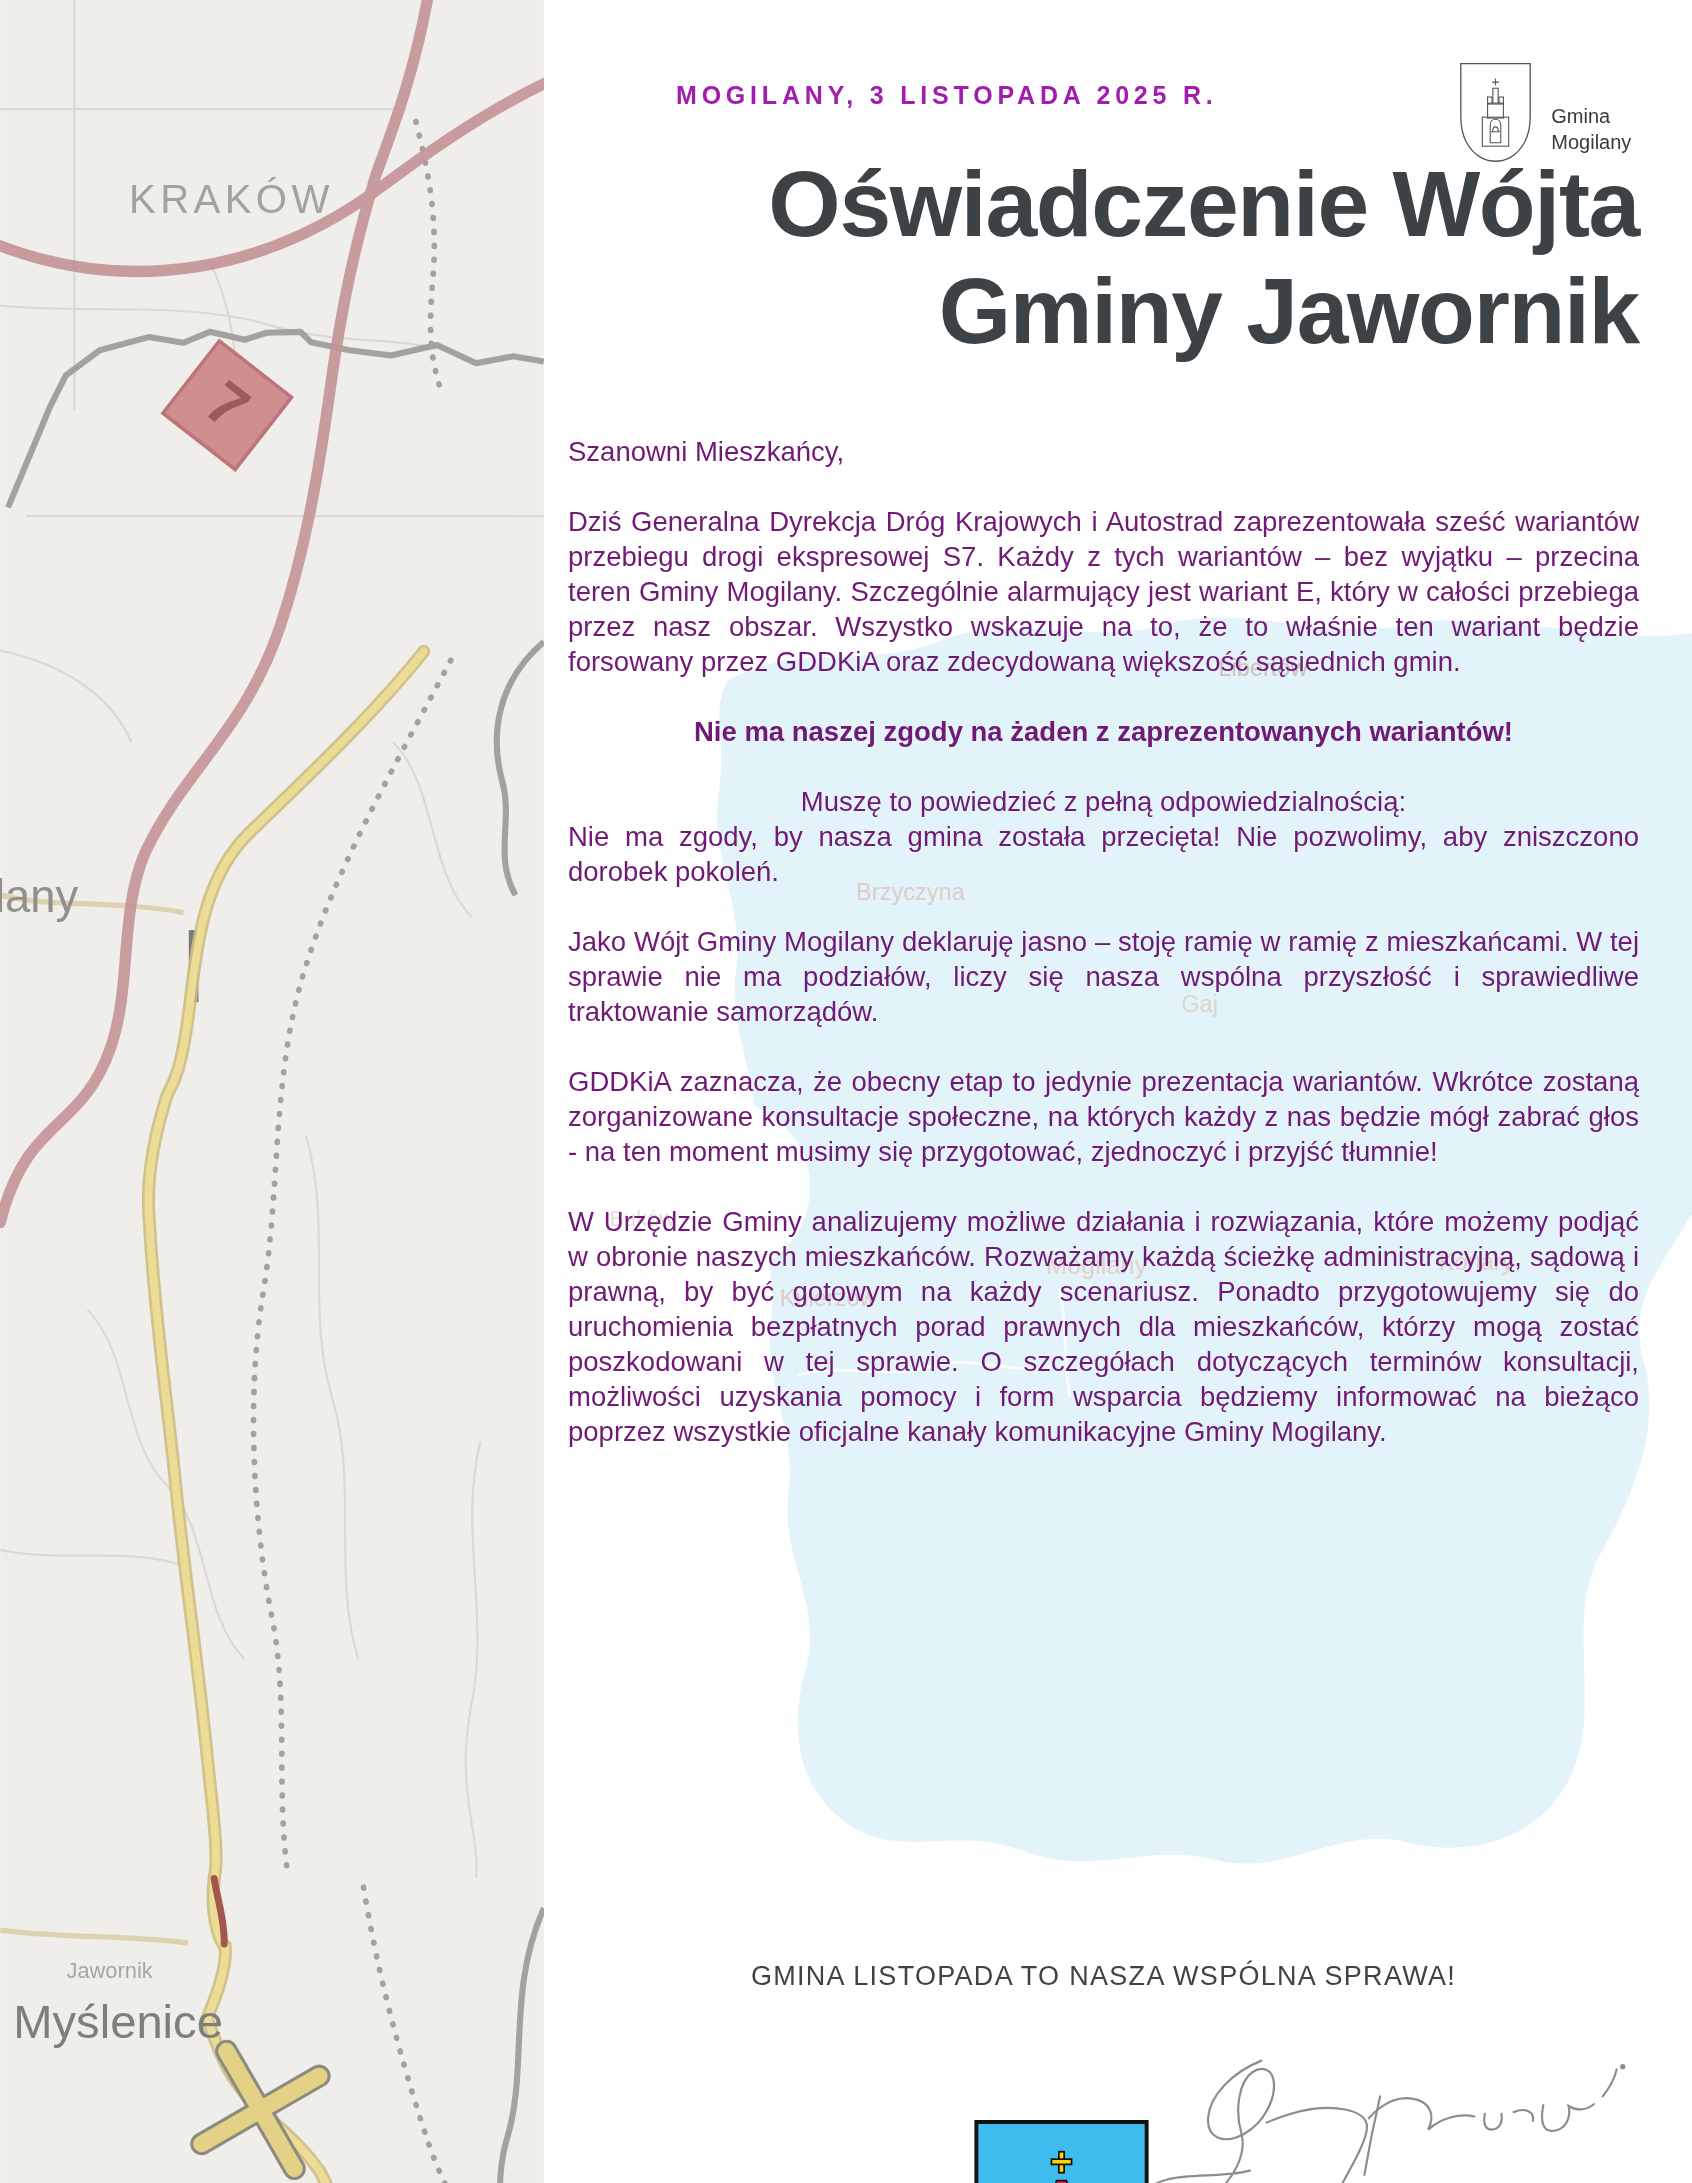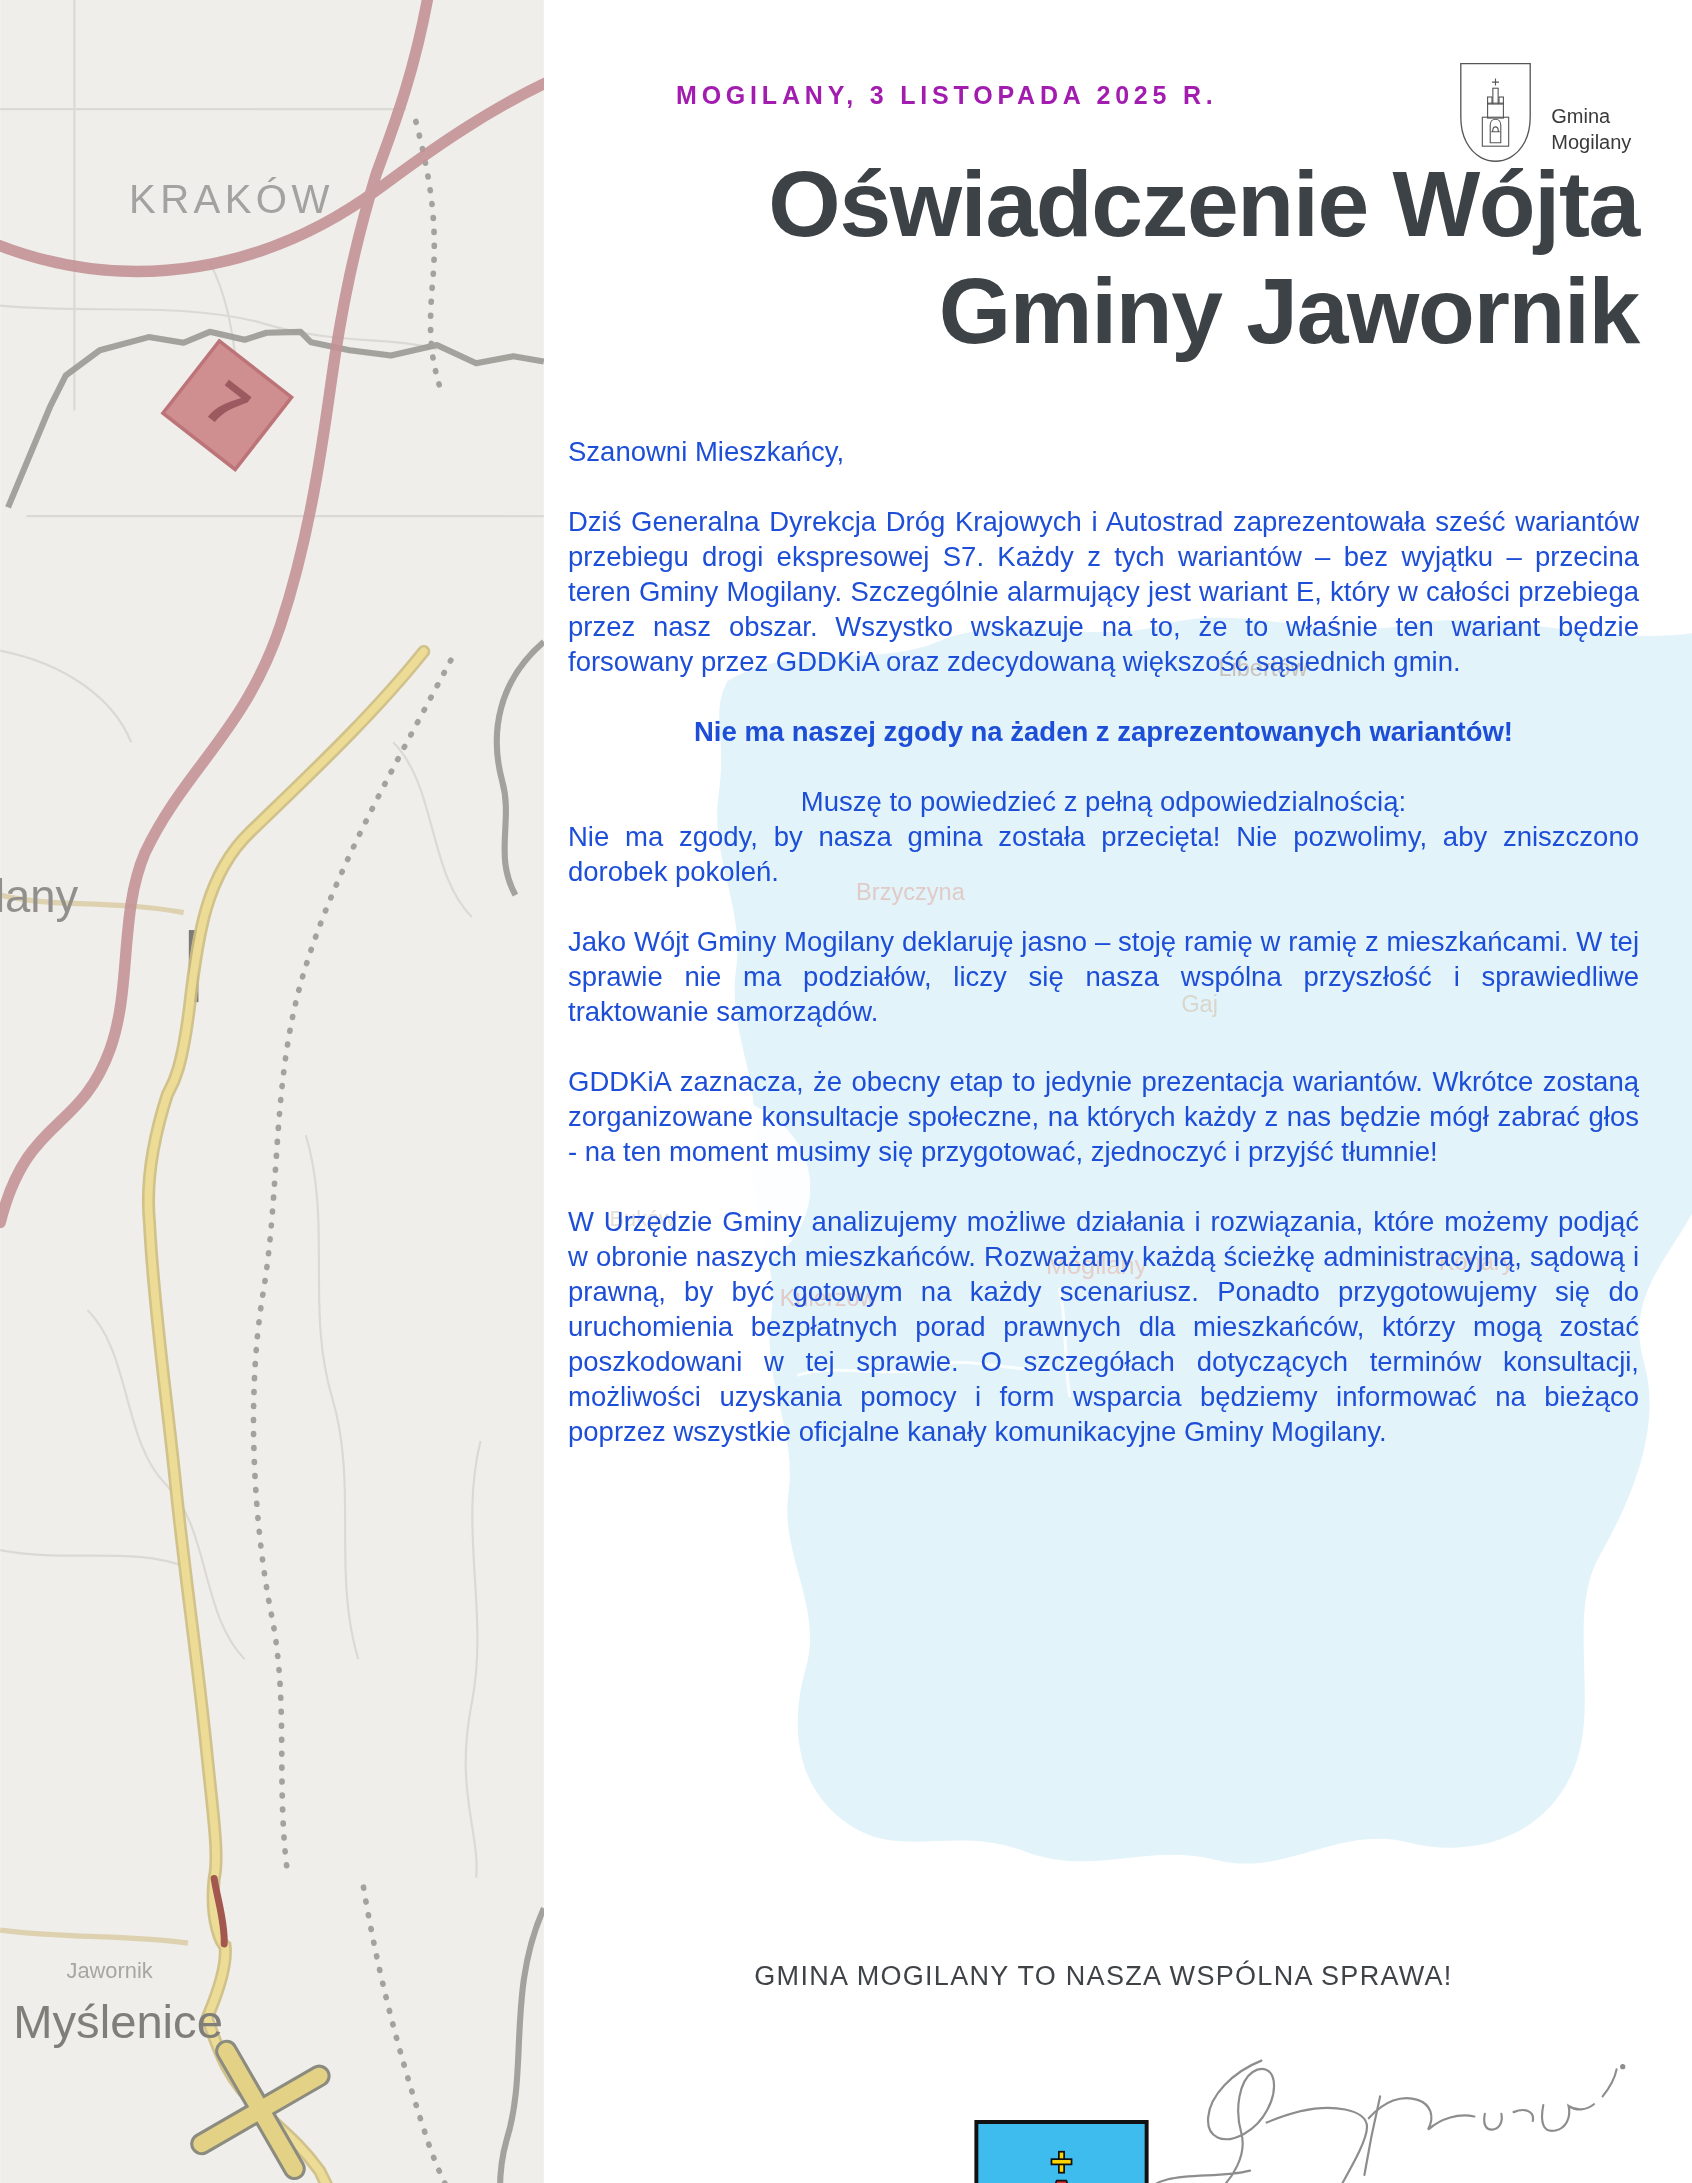--- a/index.html
+++ b/index.html
@@ -21,21 +21,21 @@
   }
   #logo{left:1458px;top:61px;z-index:2;display:flex;align-items:flex-start;}
   #logo-text{margin-left:18.3px;margin-top:42px;font-size:20px;line-height:26px;color:#3a3a3a;}
   #page-title{
     left:568px;top:151px;width:1071px;text-align:right;z-index:2;
     font-size:93px;font-weight:bold;letter-spacing:-1.3px;line-height:107px;color:#3d4246;
   }
   
   #letter{
     left:568px;top:434px;width:1071px;z-index:2;
-    font-size:27.5px;line-height:35px;color:#1d4ed8;text-align:justify;
+    font-size:27.5px;line-height:35px;color:#701a75;text-align:justify;
   }
   #letter p{margin:0 0 35px;}
   #letter .center{text-align:center;}
   #letter .intro{margin:35px 0 0;}
   #letter .boldline{font-weight:bold;margin:0 0 35px;}
   #slogan{
     left:568px;top:1961px;width:1071px;text-align:center;z-index:2;
     font-size:27px;letter-spacing:1.3px;color:#3f4347;white-space:nowrap;
   }
   
@@ -176,21 +176,21 @@
     <p>Szanowni Mieszkańcy,</p>
     <p>Dziś Generalna Dyrekcja Dróg Krajowych i Autostrad zaprezentowała sześć wariantów przebiegu drogi ekspresowej S7. Każdy z tych wariantów – bez wyjątku – przecina teren Gminy Mogilany. Szczególnie alarmujący jest wariant E, który w całości przebiega przez nasz obszar. Wszystko wskazuje na to, że to właśnie ten wariant będzie forsowany przez GDDKiA oraz zdecydowaną większość sąsiednich gmin.</p>
     <p class="center boldline">Nie ma naszej zgody na żaden z zaprezentowanych wariantów!</p>
     <p class="center intro">Muszę to powiedzieć z pełną odpowiedzialnością:</p>
     <p>Nie ma zgody, by nasza gmina została przecięta! Nie pozwolimy, aby zniszczono dorobek pokoleń.</p>
     <p>Jako Wójt Gminy Mogilany deklaruję jasno – stoję ramię w ramię z mieszkańcami. W tej sprawie nie ma podziałów, liczy się nasza wspólna przyszłość i sprawiedliwe traktowanie samorządów.</p>
     <p>GDDKiA zaznacza, że obecny etap to jedynie prezentacja wariantów. Wkrótce zostaną zorganizowane konsultacje społeczne, na których każdy z nas będzie mógł zabrać głos - na ten moment musimy się przygotować, zjednoczyć i przyjść tłumnie!</p>
     <p>W Urzędzie Gminy analizujemy możliwe działania i rozwiązania, które możemy podjąć w obronie naszych mieszkańców. Rozważamy każdą ścieżkę administracyjną, sądową i prawną, by być gotowym na każdy scenariusz. Ponadto przygotowujemy się do uruchomienia bezpłatnych porad prawnych dla mieszkańców, którzy mogą zostać poszkodowani w tej sprawie. O szczegółach dotyczących terminów konsultacji, możliwości uzyskania pomocy i form wsparcia będziemy informować na bieżąco poprzez wszystkie oficjalne kanały komunikacyjne Gminy Mogilany.</p>
   </div>
 
-  <div id="slogan" class="abs">GMINA MOGILANY TO NASZA WSPÓLNA SPRAWA!</div>
+  <div id="slogan" class="abs">GMINA LISTOPADA TO NASZA WSPÓLNA SPRAWA!</div>
 
   <svg id="crest" class="abs" width="179" height="200" viewBox="0 0 410 455" aria-hidden="true">
     <defs>
       <clipPath id="cpShield">
         <path d="M 10,10 L 400,10 L 400,248 C 400,336 364,398 306,430 C 262,454 148,454 104,430 C 46,398 10,336 10,248 Z"></path>
       </clipPath>
     </defs>
     <path d="M 10,10 L 400,10 L 400,248 C 400,336 364,398 306,430 C 262,454 148,454 104,430 C 46,398 10,336 10,248 Z" fill="#3fbcee"></path>
     <g clip-path="url(#cpShield)">
       <rect x="133" y="318" width="144" height="145" fill="#ffffff" stroke="#111111" stroke-width="6"></rect>

